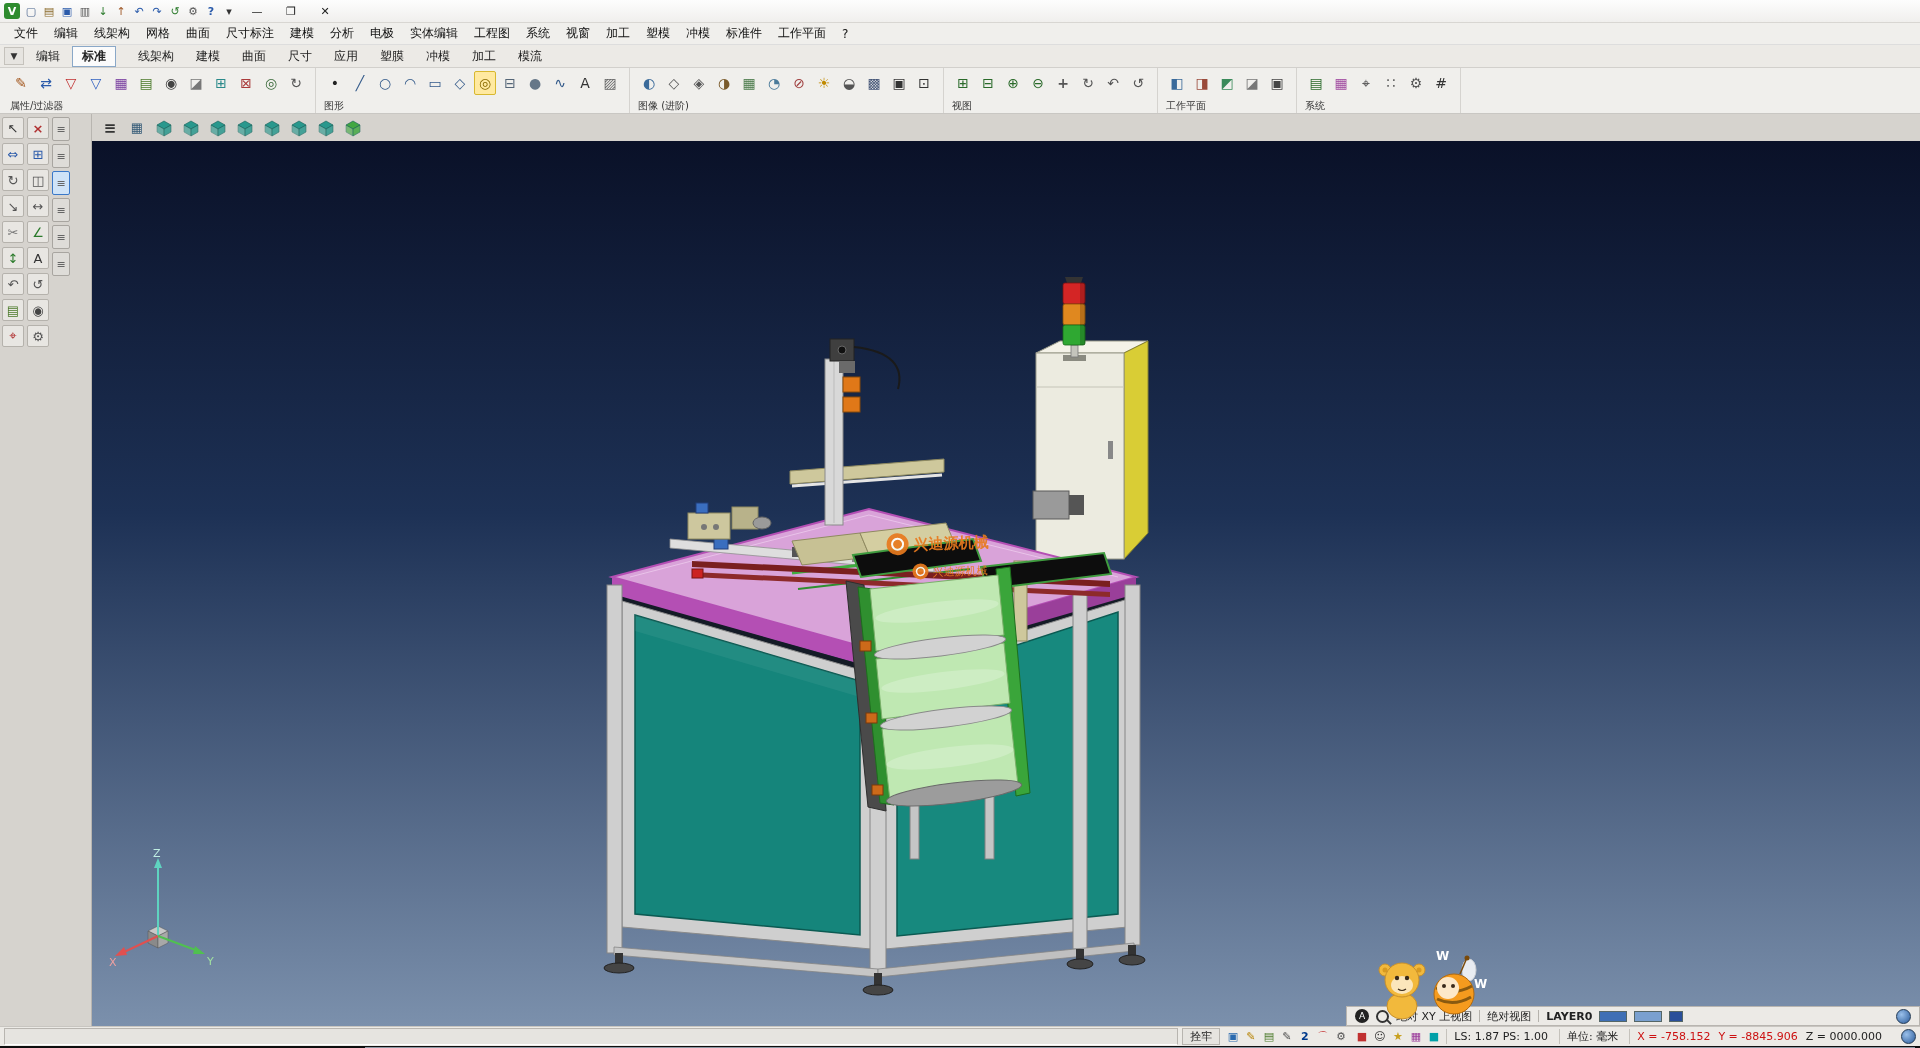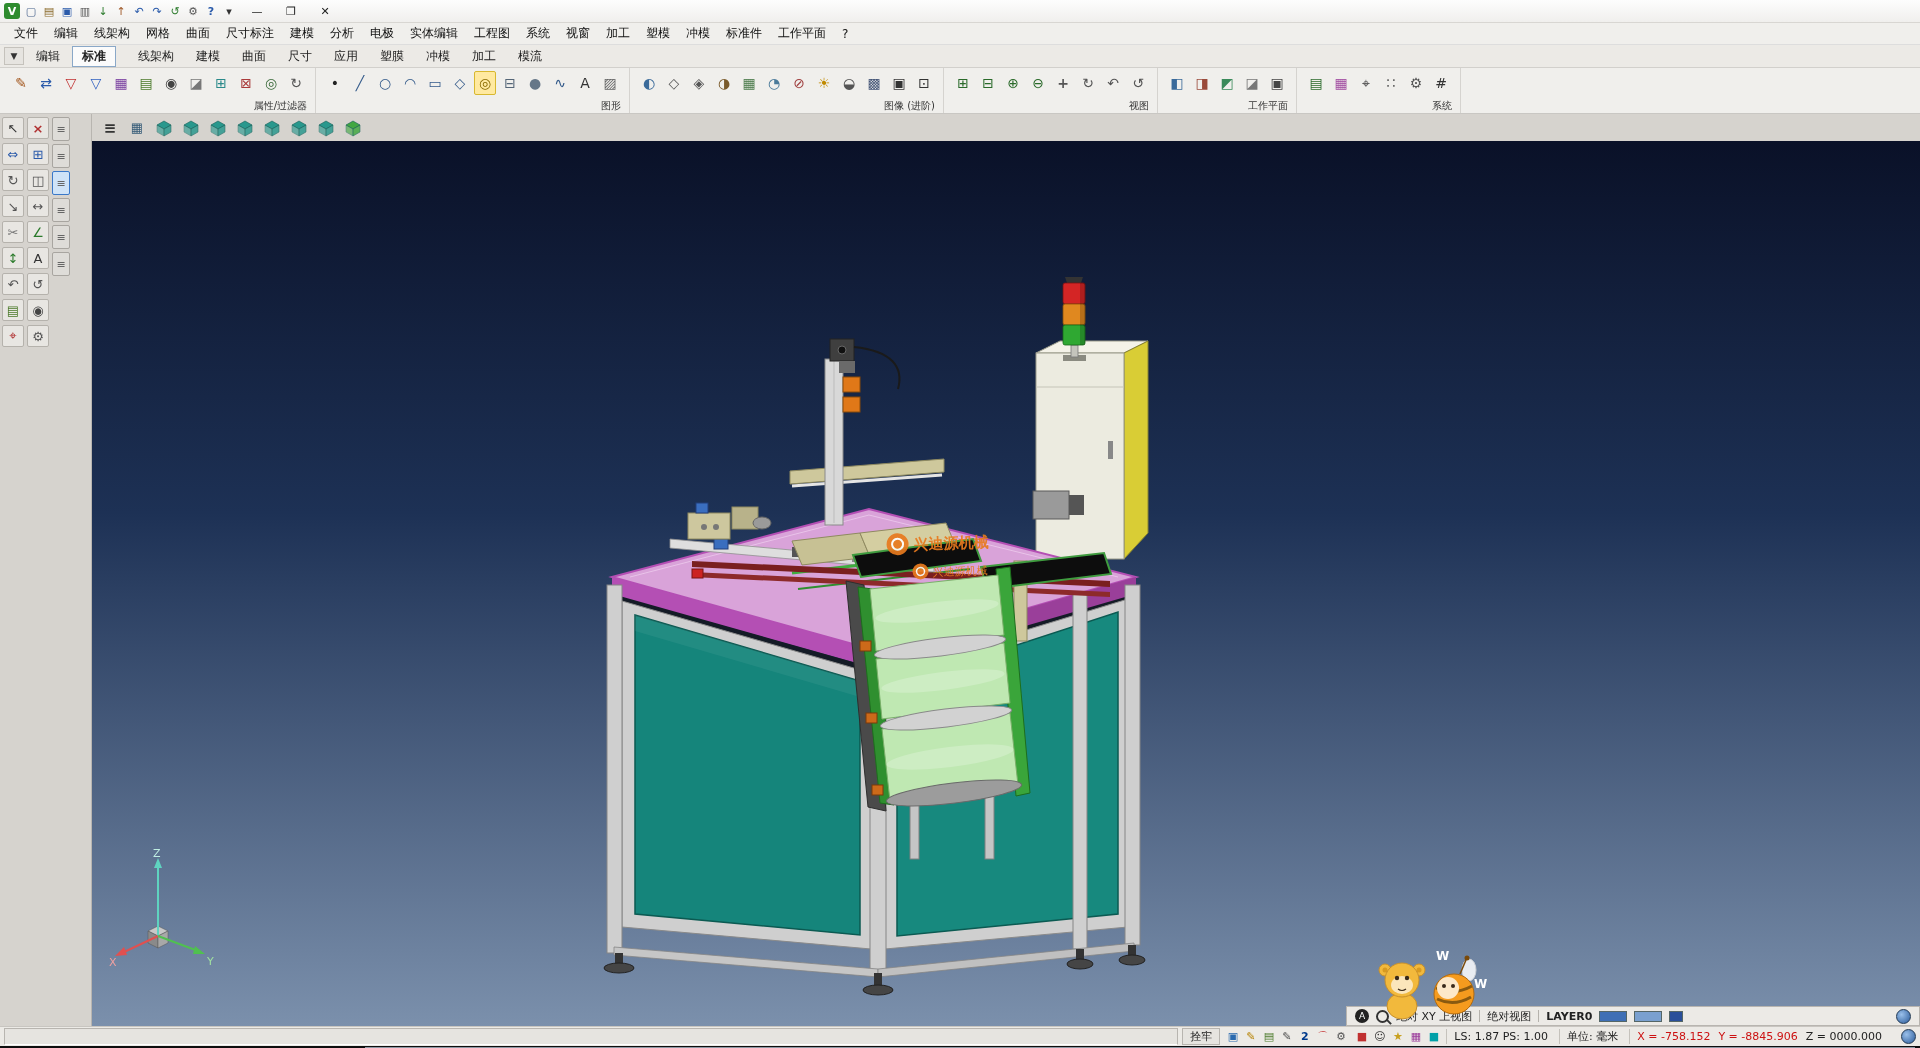--- a/index.html
+++ b/index.html
@@ -26,21 +26,21 @@
   .tab{padding:1px 9px;border:1px solid transparent;color:#222;white-space:nowrap;}
   .tab.active{background:#fbfbfb;border:1px solid #8aa8c8;font-weight:bold;}
   .tabs{display:flex;gap:2px;align-items:center;}
   .tabs .tab:nth-child(3){margin-left:10px;}
 
   
   .ribbon{height:45px;background:#f0efec;border-bottom:1px solid #c9c7c3;display:flex;align-items:stretch;padding:0 2px;}
   .rgroup{display:flex;flex-direction:column;justify-content:space-between;padding:3px 8px 1px;border-right:1px solid #d5d3cf;}
   .ricons{display:flex;gap:3px;align-items:center;}
   .ricon{width:20px;height:22px;display:flex;align-items:center;justify-content:center;font-size:14px;border:1px solid transparent;border-radius:2px;background:transparent;}
-  .rlabel{font-size:10px;color:#333;text-align:right;line-height:12px;}
+  .rlabel{font-size:10px;color:#333;text-align:left;line-height:12px;}
 
   
   .main{display:flex;height:912px;background:#d6d3ce;}
   .leftpanel{width:92px;box-sizing:border-box;background:#d6d3ce;border-right:1px solid #b8b5b0;display:flex;padding:3px 1px 0 2px;gap:3px;}
   .toolgrid{display:grid;grid-template-columns:22px 22px;gap:4px 3px;align-content:start;}
   .ticon{width:22px;height:22px;background:#e8e6e2;border:1px solid #b5b2ac;display:flex;align-items:center;justify-content:center;font-size:13px;border-radius:2px;box-sizing:border-box;}
   .clipcol{display:flex;flex-direction:column;gap:3px;}
   .clip{width:18px;height:24px;background:#dedcd8;border:1px solid #a8a5a0;display:flex;align-items:center;justify-content:center;font-size:11px;color:#666;border-radius:2px;box-sizing:border-box;}
   .clip.active{background:#cfe3f7;border:1px solid #3a78c8;}
 

